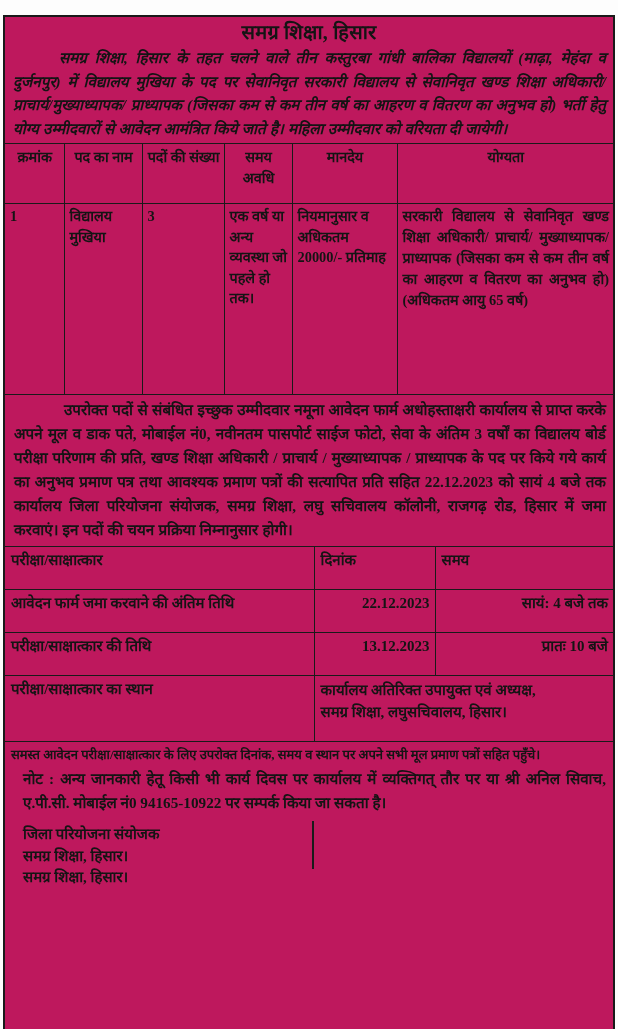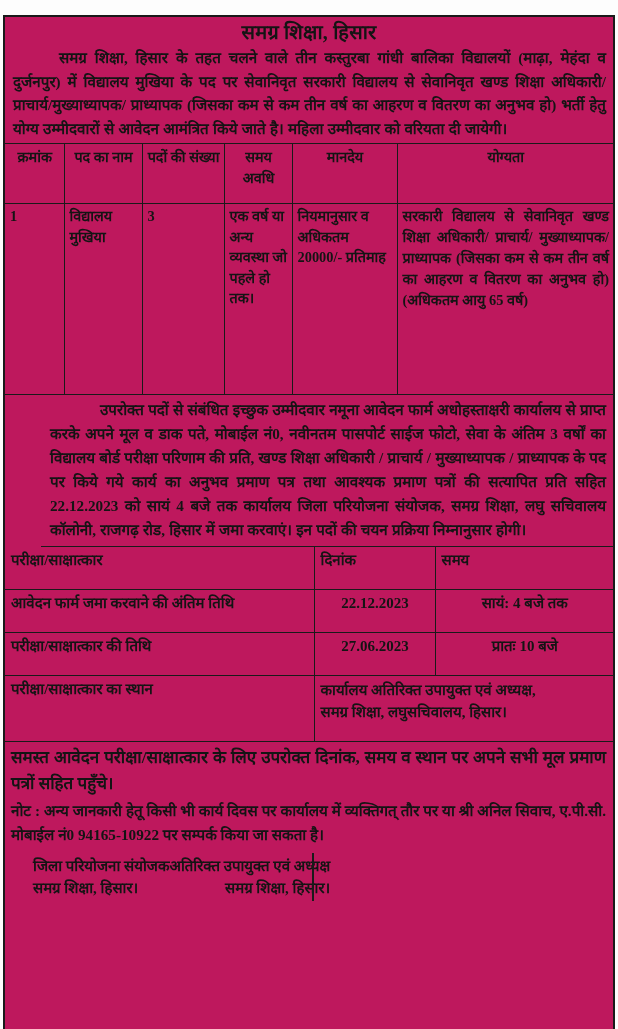--- a/index.html
+++ b/index.html
@@ -40,20 +40,21 @@
   }
   .intro {
     font-size: 15.2px;
     line-height: 1.55;
     text-align: justify;
     text-align-last: left;
     padding: 0 7px 3px 8px;
     text-indent: 46px;
     font-weight: bold;
     word-spacing: 0.5px;
+    font-style: italic;
   }
   
   table.grid {
     border-collapse: collapse;
     width: 100%;
     table-layout: fixed;
     font-weight: bold;
   }
   table.grid td, table.grid th {
     border: 1px solid #1a1a1a;
@@ -101,65 +102,67 @@
   .midpara {
     font-size: 15.2px;
     line-height: 1.58;
     text-align: justify;
     text-align-last: left;
     padding: 3px 7px 4px 9px;
     text-indent: 50px;
     font-weight: bold;
     border-bottom: 1px solid #1a1a1a;
     word-spacing: 0.4px;
-    margin-left: 36px;
   }
   
   table.schedule {
     font-size: 15px;
     line-height: 1.45;
   }
   table.schedule td {
     border-left: none;
     border-right: 1px solid #1a1a1a;
     border-top: none;
     border-bottom: 1px solid #1a1a1a;
     padding: 3px 5px 17px 6px;
   }
   table.schedule td:last-child { border-right: none; }
   .sc-c1 { width: 309px; }
   .sc-c2 { width: 121px; }
   .sc-c3 { width: auto; }
-  .sc-center { text-align: center; }
+  .sc-center { text-align: right; }
   .venue-cell { line-height: 1.5; }
   
   .foot-para {
-    font-size: 17px;
+    font-size: 13px;
     line-height: 1.55;
     padding: 3px 7px 0 6px;
     font-weight: bold;
     text-align: justify;
     text-align-last: left;
   }
   .note-para {
     font-size: 15.2px;
     line-height: 1.58;
     padding: 2px 7px 0 6px;
     font-weight: bold;
     text-align: justify;
     text-align-last: left;
+    margin-left: 12px;
   }
   .sign-area {
     position: relative;
     display: flex;
+    justify-content: space-between;
     align-items: flex-start;
-    padding: 9px 10px 0 28px;
+    padding: 9px 10px 0 18px;
     font-size: 15px;
     line-height: 1.45;
     font-weight: bold;
+    flex-direction: column;
   }
   .sign-left  { text-align: left; }
   .sign-right { text-align: right; }
   .sign-divider {
     position: absolute;
     left: 307px;
     top: 6px;
     width: 0;
     height: 48px;
     border-left: 2px solid #1a1a1a;
@@ -222,21 +225,21 @@
           <td>दिनांक</td>
           <td>समय</td>
         </tr>
         <tr>
           <td>आवेदन फार्म जमा करवाने की अंतिम तिथि</td>
           <td class="sc-center">22.12.2023</td>
           <td class="sc-center">सायं: 4 बजे तक</td>
         </tr>
         <tr>
           <td>परीक्षा/साक्षात्कार की तिथि</td>
-          <td class="sc-center">27.06.2023</td>
+          <td class="sc-center">13.12.2023</td>
           <td class="sc-center">प्रातः 10 बजे</td>
         </tr>
         <tr>
           <td>परीक्षा/साक्षात्कार का स्थान</td>
           <td class="venue-cell" colspan="2">
             <div>कार्यालय अतिरिक्त उपायुक्त एवं अध्यक्ष,</div>
             <div>समग्र शिक्षा, लघुसचिवालय, हिसार।</div>
           </td>
         </tr>
       </tbody>
@@ -246,19 +249,18 @@
 
     <div class="note-para">नोट : अन्य जानकारी हेतू किसी भी कार्य दिवस पर कार्यालय में व्यक्तिगत् तौर पर या श्री अनिल सिवाच, ए.पी.सी. मोबाईल नं0 94165-10922 पर सम्पर्क किया जा सकता है।</div>
 
     <div class="sign-area">
       <div class="sign-divider"></div>
       <div class="sign-left">
         <div>जिला परियोजना संयोजक</div>
         <div>समग्र शिक्षा, हिसार।</div>
       </div>
       <div class="sign-right">
-        <div>अतिरिक्त उपायुक्त एवं अध्यक्ष</div>
         <div>समग्र शिक्षा, हिसार।</div>
       </div>
     </div>
 
   </div>
 </div>
 
 </body></html>

